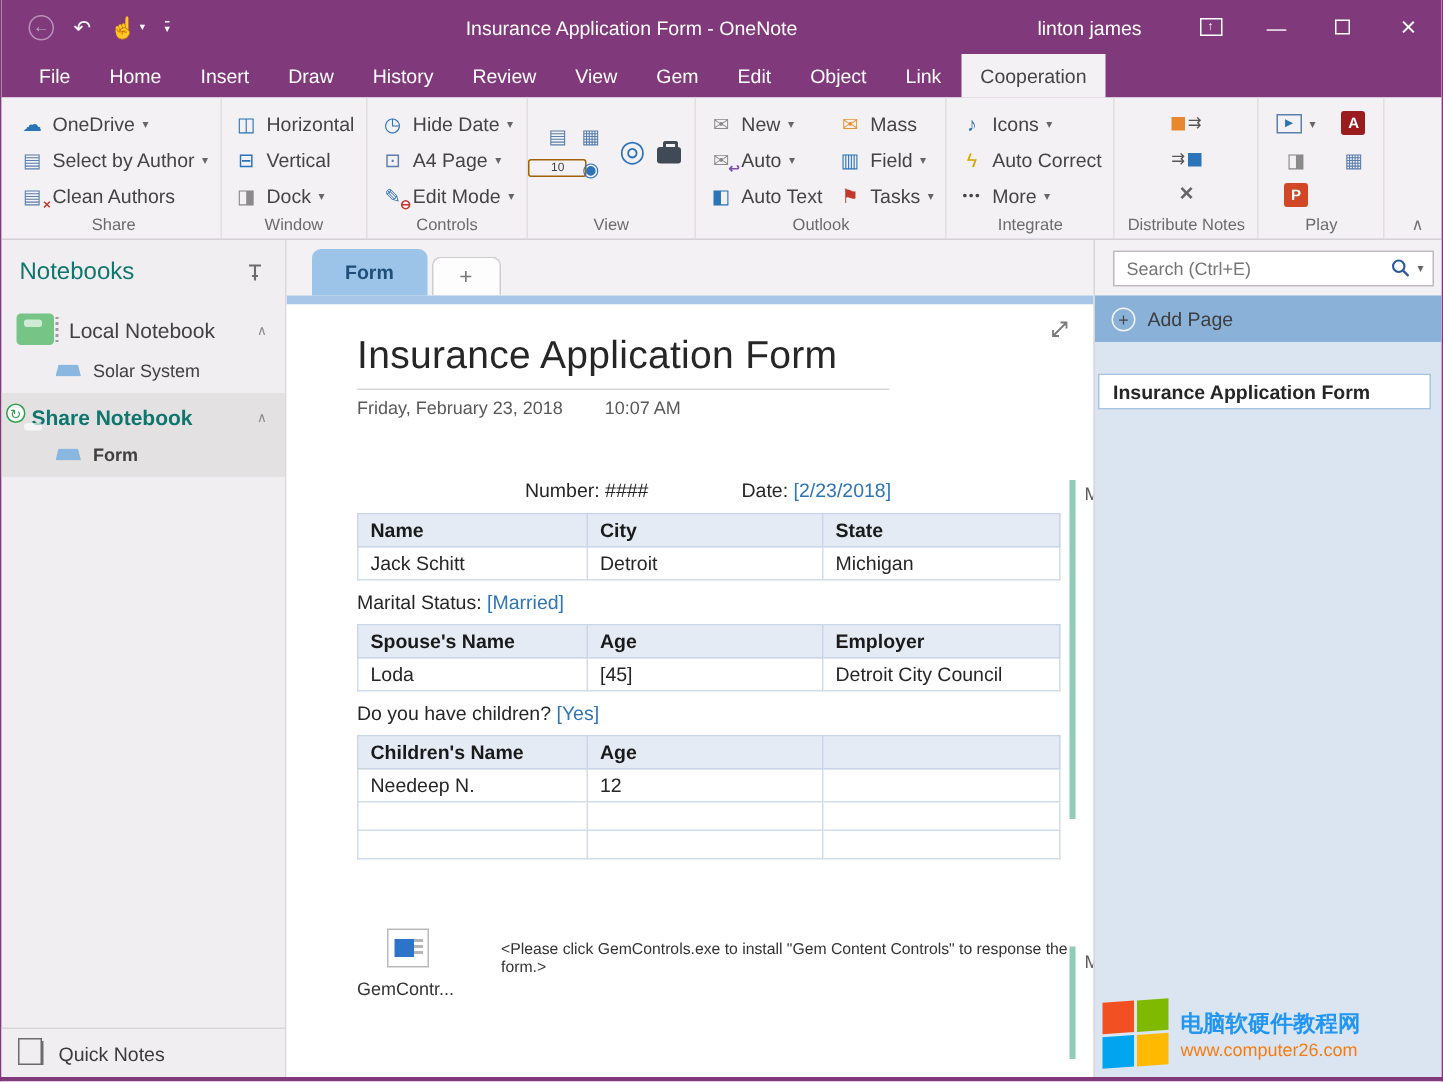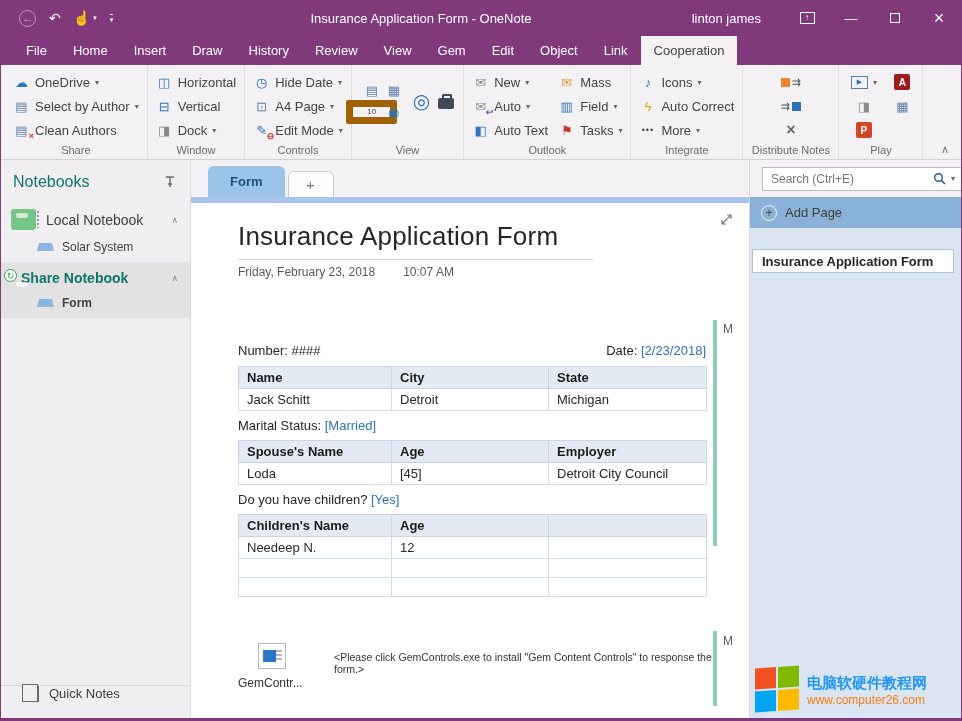--- a/index.html
+++ b/index.html
@@ -34,21 +34,21 @@
   .rlabel{position:absolute;bottom:3px;left:0;right:0;text-align:center;font-size:11px;color:#6b6b6b;white-space:nowrap}
   .rcol{display:flex;flex-direction:column}
   .rgrid2{display:grid;grid-template-columns:auto auto;column-gap:4px}
   .ritem{display:flex;align-items:center;gap:5px;height:24px;padding:0 3px;font-size:13px;color:#444;white-space:nowrap;cursor:default}
   .ricon{width:17px;text-align:center;font-size:13px;flex:none;line-height:1}
   .caret{font-size:8px;color:#666}
   .c-blue{color:#2b74b8}.c-steel{color:#5b7fae}.c-gray{color:#8a8a8a}.c-orange{color:#e8952e}
   .c-red{color:#c0392b}.c-purple{color:#7b52a8}.c-yellow{color:#d9a400}.c-dark{color:#444}
   .ov{position:relative}.ov .badge{position:absolute;right:-4px;bottom:-4px;font-size:9px;font-weight:bold}
   .minigrid{display:grid;grid-template-columns:22px 22px;grid-template-rows:22px 22px;align-items:center;justify-items:center}
-  .numbox{font-size:8px;border:7px solid #a16207;color:#444;padding:0 14px;border-radius:2px;line-height:10px}
+  .numbox{font-size:8px;border:1px solid #a16207;color:#444;padding:0 14px;border-radius:2px;line-height:10px}
   .ctl-row{display:flex;align-items:center;gap:8px;height:62px;padding:0 4px}
   .target{font-size:20px;color:#2b74b8;line-height:1}
   .briefcase{width:16px;height:11px;background:#3f4a56;border-radius:2px;position:relative;margin-top:4px}
   .briefcase::before{content:"";position:absolute;top:-4px;left:4px;width:6px;height:3px;border:2px solid #3f4a56;border-bottom:none;border-radius:2px 2px 0 0}
   .ic-row{display:flex;align-items:center;gap:2px;justify-content:center}
   .sq{width:9px;height:9px;display:inline-block}
   .sq.orange{background:#e8872e}.sq.blue{background:#2b74b8}
   .arr{font-size:11px;color:#555;line-height:1}
   .xbig{font-size:16px;color:#666;font-weight:bold;line-height:1}
   .pdfbox{width:16px;height:16px;background:#9b1c1f;color:#fff;font-size:10px;font-weight:bold;display:flex;align-items:center;justify-content:center;border-radius:2px}
@@ -69,54 +69,54 @@
   .section-row{display:flex;align-items:center;gap:8px;padding:4px 10px 8px 36px;font-size:12px;color:#404040}
   .section-row.bold{font-weight:bold}
   .selblock{background:#e3e1e1}
   .book{width:25px;height:21px;border-radius:3px;position:relative;flex:none}
   .book.green{background:#77c487}.book.pink{background:#d286be}
   .book::before{content:"";position:absolute;left:5px;top:4px;width:12px;height:5px;border-radius:2px;background:rgba(255,255,255,.65)}
   .book::after{content:"";position:absolute;right:-3px;top:2px;bottom:2px;width:2px;background:repeating-linear-gradient(to bottom,#9c9c9c 0 2px,transparent 2px 4px)}
   .syncwrap{position:relative}
   .syncbadge{position:absolute;left:-7px;bottom:-4px;width:13px;height:13px;border-radius:50%;background:#fff;border:1px solid #2e9e4f;color:#2e9e4f;font-size:9px;line-height:12px;text-align:center}
   .stab{width:17px;height:8px;background:#8ab7e2;clip-path:polygon(12% 0,88% 0,100% 100%,0% 100%);flex:none}
-  .quicknotes{position:absolute;bottom:0;left:0;right:0;height:33px;border-top:1px solid #d9d6d9;display:flex;gap:10px;padding-left:24px;font-size:13px;color:#3b3b3b;background:#f0eef0}
+  .quicknotes{position:absolute;bottom:0;left:0;right:0;height:33px;border-top:1px solid #d9d6d9;display:flex;align-items:center;gap:10px;padding-left:14px;font-size:13px;color:#3b3b3b;background:#f0eef0}
   .qn-icon{width:14px;height:16px;border:1px solid #6b6b6b;background:#fafafa;position:relative}
   .qn-icon::before{content:"";position:absolute;left:-4px;top:-3px;width:14px;height:16px;border:1px solid #6b6b6b;background:#f0eef0}
 
   
   .content{flex:1;min-width:0;display:flex;flex-direction:column}
   .tabbar{height:37px;background:#f3f1f4;display:flex;align-items:flex-end;padding-left:17px;gap:3px}
   .form-tab{height:31px;background:#9cc3e8;border-radius:6px 6px 0 0;display:flex;align-items:center;justify-content:center;font-weight:bold;font-size:13px;color:#1e4e79;padding:0 22px;cursor:default}
   .add-tab{height:26px;width:46px;background:#fdfdfd;border:1px solid #cfccd0;border-bottom:none;border-radius:6px 6px 0 0;display:flex;align-items:center;justify-content:center;color:#777;font-size:15px;cursor:default}
   .bluebar{height:6px;background:#a8c6e8}
   .canvas{flex:1;background:#fff;position:relative;padding:18px 0 0 47px;font-size:13px;color:#333;overflow:hidden}
   .page-title{margin:0;font-size:26px;font-weight:300;color:#262626;letter-spacing:.2px}
   .title-rule{width:355px;height:1px;background:#d9d9d9;margin-top:7px}
   .dateline{margin-top:5px;font-size:12px;color:#595959;display:flex;gap:28px}
-  .numrow{width:468px;margin-top:64px;display:flex;justify-content:space-between;gap:62px;font-size:13px;color:#262626}
+  .numrow{width:468px;margin-top:40px;display:flex;justify-content:center;gap:62px;font-size:13px;color:#262626}
   .ftable{border-collapse:collapse;table-layout:fixed;width:468px;margin-top:8px}
   .ftable th{background:#e4ebf5;border:1px solid #c8d6e8;font-size:13px;text-align:left;padding:3px 8px;color:#1a1a1a;height:19px}
   .ftable td{border:1px solid #d2ddeb;font-size:13px;padding:3px 8px;height:19px;color:#262626}
   .qline{margin:7px 0;font-size:13px;color:#262626}
   .link{color:#2e75b6}
   .note-row{margin-top:46px;margin-left:20px;display:flex;align-items:flex-start;gap:48px}
   .gemfile{width:28px;height:26px;border:1px solid #b9b9b9;background:#fff;position:relative;flex:none}
   .gemfile::before{content:"";position:absolute;left:4px;top:6px;width:13px;height:12px;background:#2b74c9}
   .gemfile::after{content:"";position:absolute;right:3px;top:6px;width:6px;height:12px;background:repeating-linear-gradient(to bottom,#b5b5b5 0 2px,transparent 2px 4px)}
   .note-text{font-size:10.5px;color:#333;padding-top:8px;max-width:390px}
   .attach-label{margin-top:1px;font-size:12px;color:#333}
   .author-line{position:absolute;left:522px;width:4px;background:#8fccba}
   .l1{top:117px;height:226px}.l2{top:428px;height:75px}
   .author-m{position:absolute;left:532px;font-size:12px;color:#5a5a5a}
   .m1{top:119px}.m2{top:431px}
   .expand{position:absolute;top:10px;right:16px}
 
   
-  .rpanel{width:212px;flex:none;display:flex;flex-direction:column;border-left:1px solid #d9d6d9;background:#dbe5f1;position:relative}
+  .rpanel{width:232px;flex:none;display:flex;flex-direction:column;border-left:1px solid #d9d6d9;background:#dbe5f1;position:relative}
   .search-row{height:37px;background:#f3f1f4;display:flex;align-items:center;padding:0 5px 0 12px}
   .search-box{flex:1;height:24px;background:#fff;border:1px solid #bdbabd;display:flex;align-items:center;padding:0 6px;gap:5px}
   .search-box input{border:none;outline:none;flex:1;min-width:0;font-family:"Liberation Sans",sans-serif;font-size:12px;color:#5f5f5f;background:transparent}
   .addpage{height:31px;background:#8ab1d8;display:flex;align-items:center;gap:8px;padding-left:11px;font-size:13px;color:#3d3d3d;cursor:default}
   .plus-circle{width:16px;height:16px;border:1px solid #f3f3f3;border-radius:50%;color:#474747;display:flex;align-items:center;justify-content:center;font-size:12px;line-height:1}
   .pagelist{flex:1;padding-top:21px}
   .page-item{height:24px;margin:0 7px 0 2px;background:#fff;border:1px solid #a9c4e0;display:flex;align-items:center;padding-left:9px;font-size:13px;font-weight:bold;color:#262626;cursor:default}
   .watermark{position:absolute;left:5px;bottom:7px;display:flex;align-items:center;gap:8px}
   .wm-logo{display:grid;grid-template-columns:21px 21px;grid-template-rows:21px 21px;gap:2px;transform:skewY(-4deg)}
   .wm-logo i{display:block}

